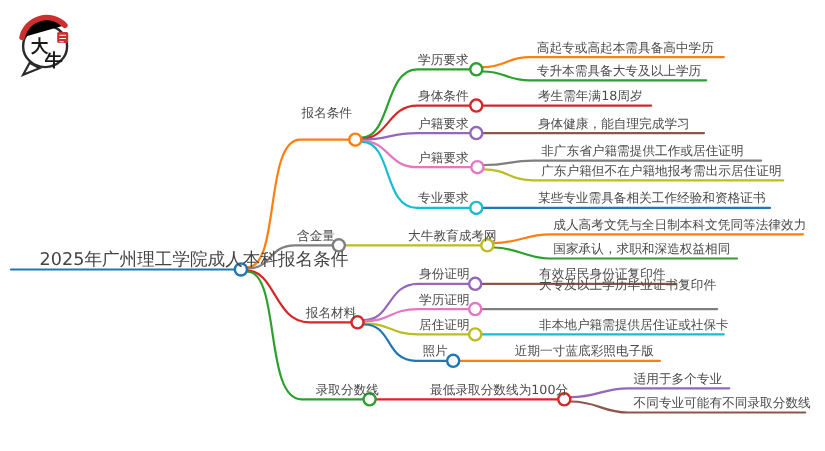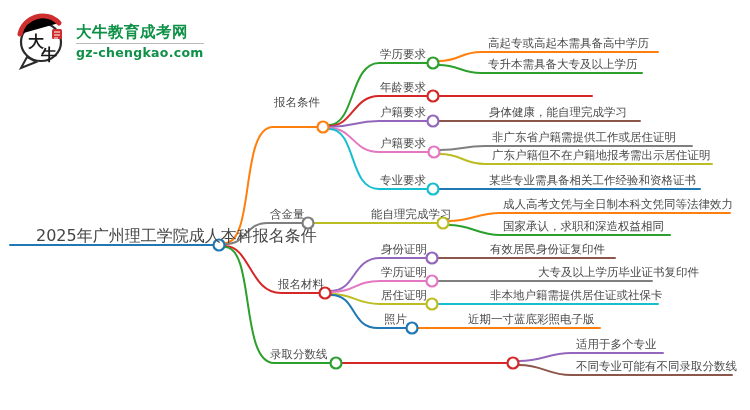--- a/index.html
+++ b/index.html
@@ -85,53 +85,51 @@
   <div class="logo">
     <svg width="58" height="62" viewBox="0 0 58 62">
       <path d="M13 47 L7 58 L22 52 Z" fill="#fff" stroke-width="2" stroke="#2b2b2b"></path>
       <ellipse cx="27" cy="32" rx="20" ry="19" fill="#fff" stroke-width="2.2" stroke="#2b2b2b"></ellipse>
       <path d="M6 24 A23 23 0 0 1 45 13" stroke-width="5" stroke-linecap="round" stroke="#cf2e2e"></path>
       <rect x="38" y="19" width="10" height="10" rx="1.5" fill="#cf2e2e"></rect>
       <path d="M40 22 h6 M40 25 h6 M40 28 h4" stroke="#ffffff" stroke-width="1"></path>
       <text x="14" y="37" font-size="16" font-weight="bold" fill="#1a1a1a">大</text>
       <text x="27" y="50" font-size="16" font-weight="bold" fill="#1a1a1a">牛</text>
     </svg>
-    <div class="logo-text">
-      <div class="logo-title">大牛教育成考网</div>
-      <div class="logo-domain">gz-chengkao.com</div>
-    </div>
   </div>
 
   <div class="label root" style="left:12px;top:228px;">2025年广州理工学院成人本科报名条件</div>
 
   <div class="label" style="left:274px;top:95px;">报名条件</div>
   <div class="label" style="left:380px;top:47px;">学历要求</div>
   <div class="label" style="left:488px;top:36px;">高起专或高起本需具备高中学历</div>
   <div class="label" style="left:488px;top:57px;">专升本需具备大专及以上学历</div>
-  <div class="label" style="left:380px;top:80px;">年龄要求</div>
+  <div class="label" style="left:380px;top:80px;">身体条件</div>
+  <div class="label" style="left:489px;top:80px;">考生需年满18周岁</div>
   <div class="label" style="left:380px;top:105px;">户籍要求</div>
   <div class="label" style="left:489px;top:105px;">身体健康，能自理完成学习</div>
   <div class="label" style="left:380px;top:136px;">户籍要求</div>
   <div class="label" style="left:492px;top:130px;">非广东省户籍需提供工作或居住证明</div>
   <div class="label" style="left:492px;top:148px;">广东户籍但不在户籍地报考需出示居住证明</div>
   <div class="label" style="left:380px;top:173px;">专业要求</div>
   <div class="label" style="left:489px;top:173px;">某些专业需具备相关工作经验和资格证书</div>
 
   <div class="label" style="left:270px;top:207px;">含金量</div>
-  <div class="label" style="left:371px;top:207px;">能自理完成学习</div>
+  <div class="label" style="left:371px;top:207px;">大牛教育成考网</div>
   <div class="label" style="left:503px;top:197px;">成人高考文凭与全日制本科文凭同等法律效力</div>
   <div class="label" style="left:503px;top:219px;">国家承认，求职和深造权益相同</div>
 
   <div class="label" style="left:278px;top:277px;">报名材料</div>
   <div class="label" style="left:381px;top:242px;">身份证明</div>
   <div class="label" style="left:490px;top:242px;text-align:right;">有效居民身份证复印件</div>
   <div class="label" style="left:381px;top:265px;">学历证明</div>
-  <div class="label" style="left:490px;top:265px;margin-left:48px;">大专及以上学历毕业证书复印件</div>
+  <div class="label" style="left:490px;top:252px;">大专及以上学历毕业证书复印件</div>
   <div class="label" style="left:381px;top:288px;text-align:right;">居住证明</div>
   <div class="label" style="left:490px;top:288px;">非本地户籍需提供居住证或社保卡</div>
   <div class="label" style="left:384px;top:312px;">照片</div>
   <div class="label" style="left:468px;top:312px;">近期一寸蓝底彩照电子版</div>
 
-  <div class="label" style="left:270px;top:347px;">录取分数线</div>
+  <div class="label" style="left:287px;top:347px;">录取分数线</div>
+  <div class="label" style="left:391px;top:347px;">最低录取分数线为100分</div>
   <div class="label" style="left:576px;top:337px;">适用于多个专业</div>
   <div class="label" style="left:576px;top:359px;">不同专业可能有不同录取分数线</div>
 
 </div>
 
 </body></html>

